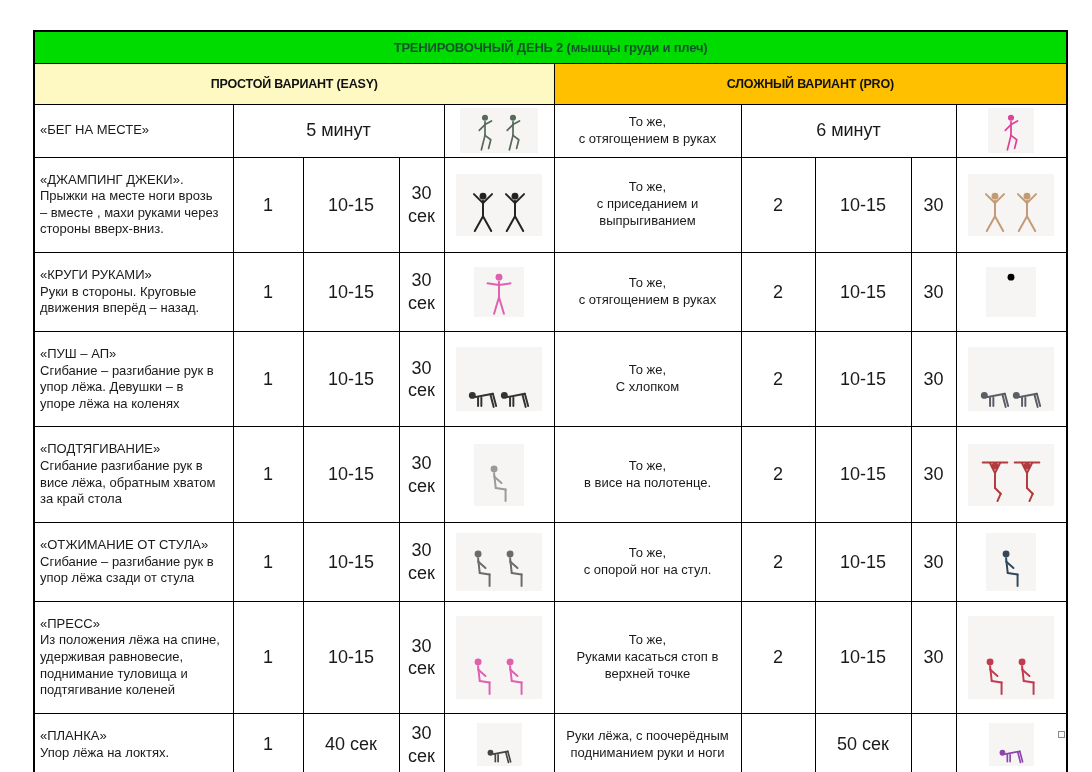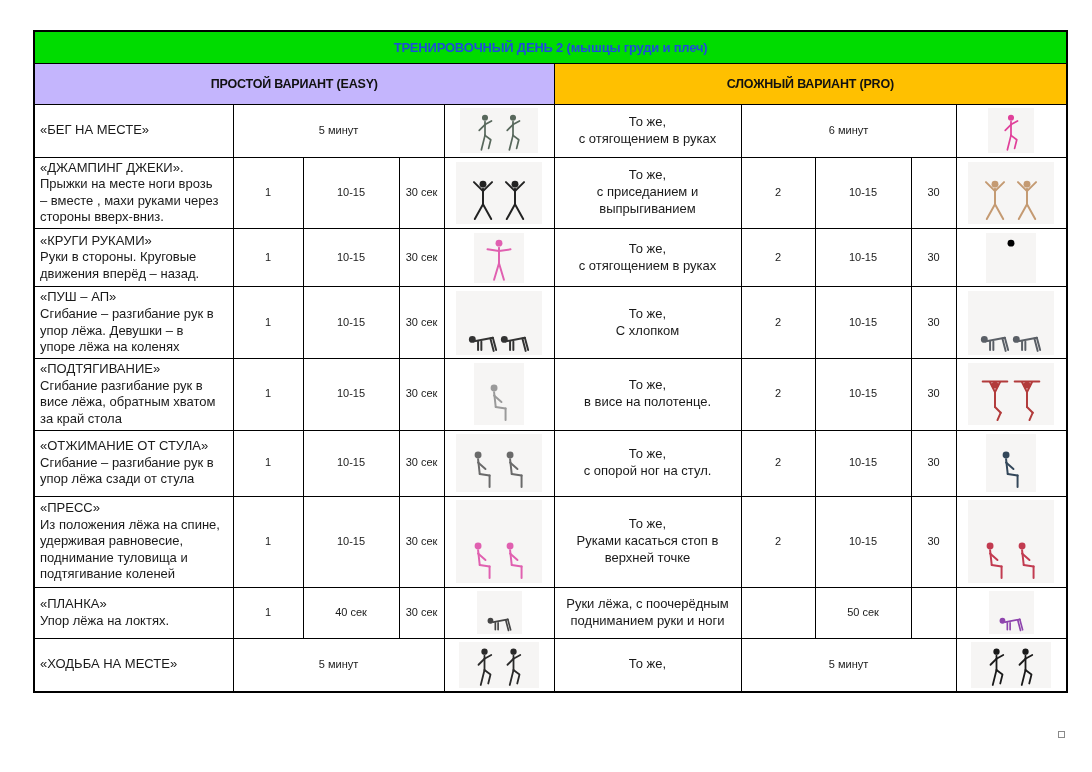--- a/index.html
+++ b/index.html
@@ -15,38 +15,38 @@
   .workout th,.workout td{
     border:1px solid #000;
     padding:1px 3px;
     overflow:hidden;
     vertical-align:middle;
   }
   tr.title-row{height:32px;}
   tr.variant-row{height:41px;}
   tr.cols-row{height:38px;}
   th.title{
-    background:#00DC00;color:#1d4ed8;
+    background:#00DC00;color:#14532d;
     font-size:13px;font-weight:bold;text-align:center;letter-spacing:-0.2px;
   }
   th.variant{font-size:12.5px;font-weight:bold;text-align:center;letter-spacing:-0.2px;}
   th.colhead{font-size:11.5px;font-weight:bold;text-align:center;letter-spacing:-0.3px;line-height:1.15;}
-  .easy-bg{background:#c4b5fd;}
+  .easy-bg{background:#fef9c3;}
   .pro-bg{background:#FFC000;}
   th.c-rest{word-break:break-all;padding:1px 1px;}
   td.ex-left{
     text-align:left;white-space:pre-line;font-size:13px;line-height:1.28;
-    padding:2px 5px;color:#1a1a1a;
+    padding:14px 5px;color:#1a1a1a;
   }
   td.ex-center{
     text-align:center;white-space:pre-line;font-size:13px;line-height:1.3;
     padding:2px 0;color:#1a1a1a;
   }
   td.num{
-    text-align:center;font-size:11px;color:#1a1a1a;line-height:1.25;padding:1px 2px;
+    text-align:center;font-size:18px;color:#1a1a1a;line-height:1.25;padding:1px 2px;
   }
   td.hint{padding:2px;text-align:center;}
   .photo{
     background:#f6f5f4;margin:0 auto;
     display:flex;align-items:flex-end;justify-content:center;gap:2px;
   }
   .photo svg{display:block;}
   .handle{
     position:absolute;left:1058px;top:731px;width:7px;height:7px;
     background:#fff;border:1px solid #8a8a8a;box-sizing:border-box;

